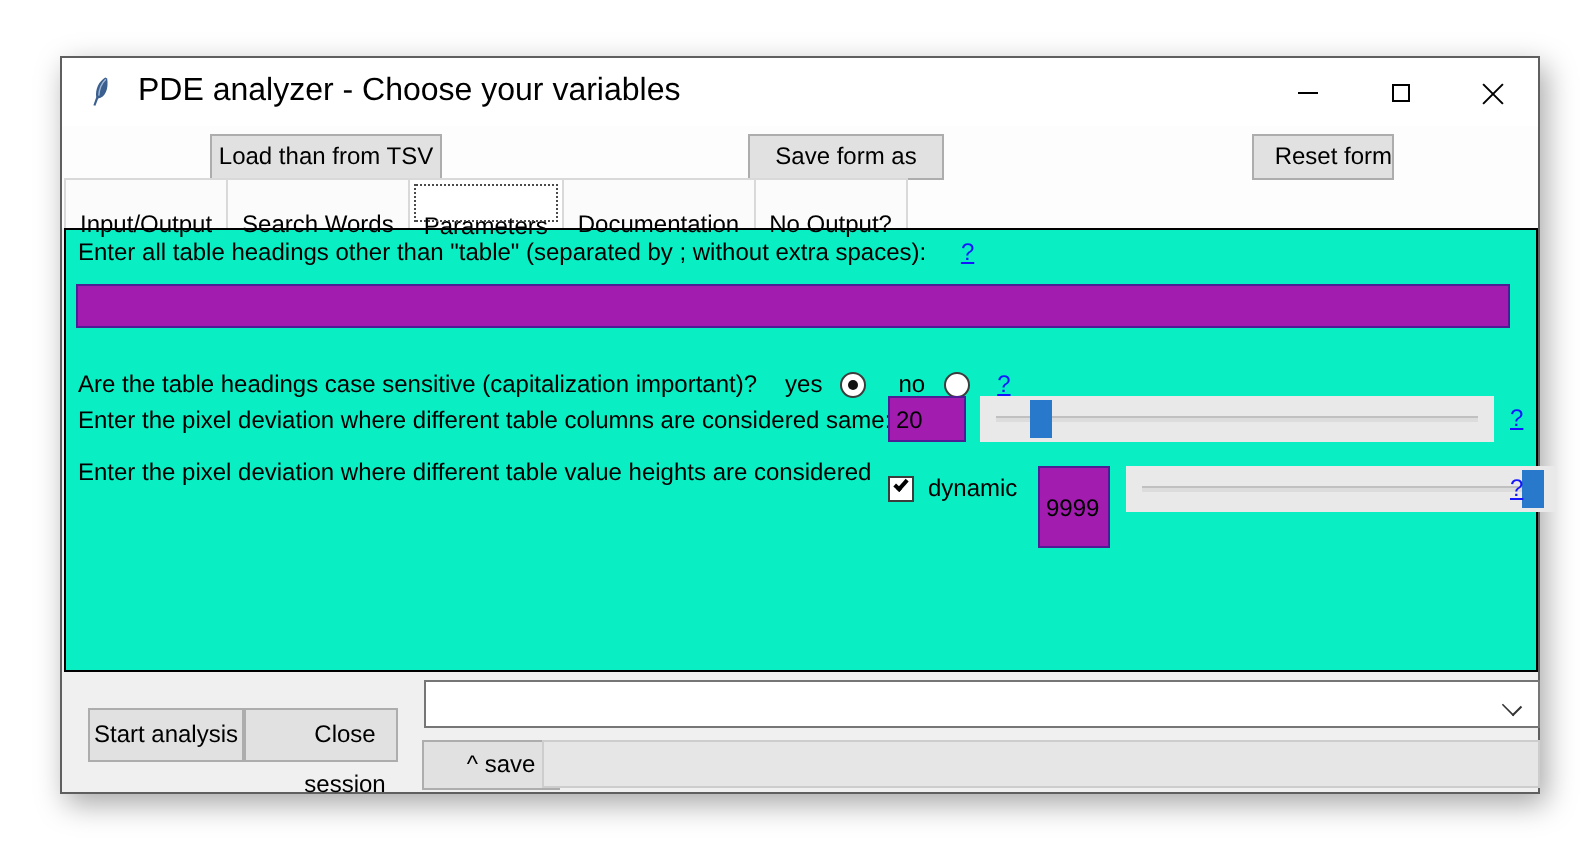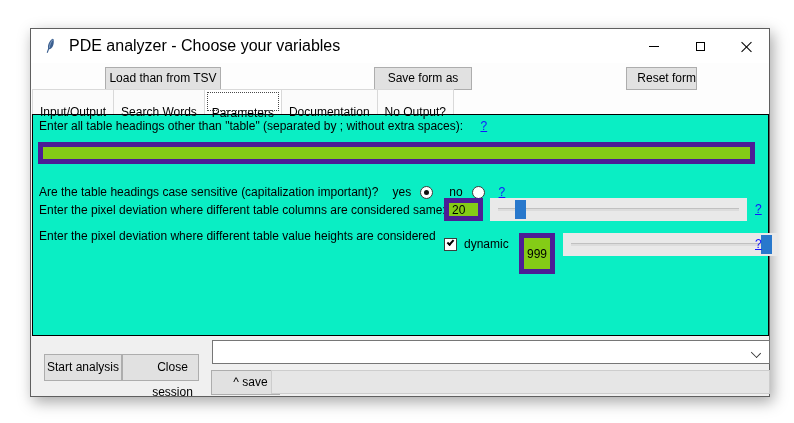--- a/index.html
+++ b/index.html
@@ -38,21 +38,21 @@
   .tab { height: 21px; line-height: 20px; padding: 12px 7px; background: #fbfbfb;
     border: 1px solid #d9d9d9; border-bottom: none; margin-right: -1px; white-space: nowrap; cursor: default; }
   .tab.selected { height: 23px; line-height: 22px; background: #ffffff; position: relative; z-index: 4;
     outline: 1px dotted #4a4a4a; outline-offset: -4px; }
 
   
   .panel { position: absolute; left: 1px; top: 85px; width: 737px; height: 222px;
     background: #0AEEC4; border: 1px solid #000; }
   .plabel { position: absolute; white-space: nowrap; font-size: 12px; }
   .qlink { color: #1414ff; text-decoration: underline; cursor: pointer; font-size: 12px; }
-  .entry { position: absolute; background: #84cc16; border: 5px solid #4c1d95; font-family: "Liberation Sans", sans-serif;
+  .entry { position: absolute; background: #a21caf; border: 1px solid #4c1d95; font-family: "Liberation Sans", sans-serif;
     font-size: 12px; padding: 0 3px; outline: none; }
   #headings-input { left: 5px; top: 27px; width: 717px; height: 22px; }
 
   .case-row { position: absolute; left: 6px; top: 57px; display: flex; align-items: center; height: 16px; margin-top: 12px; }
   .radio { width: 13px; height: 13px; border-radius: 50%; background: #fff; border: 1px solid #3c3c3c;
     position: relative; display: inline-block; cursor: default; }
   .radio.on::after { content: ""; position: absolute; left: 3px; top: 3px; width: 5px; height: 5px;
     border-radius: 50%; background: #111; }
 
   .slider { position: absolute; background: #e9e9e9; height: 23px; }

